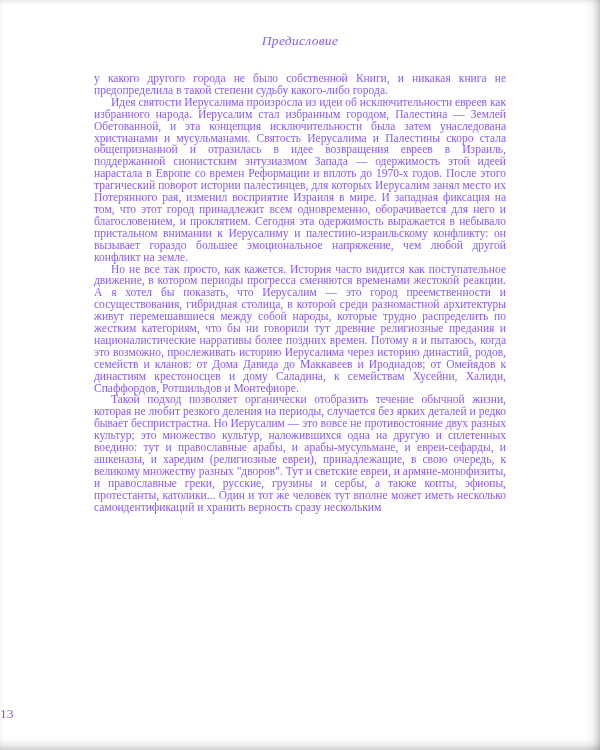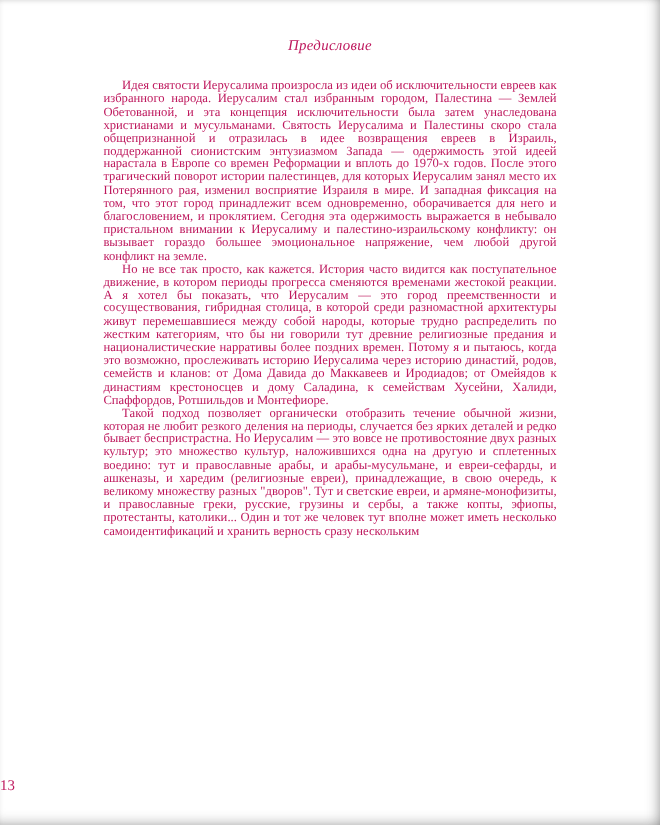--- a/index.html
+++ b/index.html
@@ -7,21 +7,21 @@
     padding: 0;
     background: #f6f6f4;
     font-family: "Liberation Serif", "DejaVu Serif", serif;
   }
   .scan-page {
     position: relative;
     width: 600px;
     height: 750px;
     margin: 0 auto;
     background: #ffffff;
-    color: #be185d;
+    color: #8b5cf6;
     overflow: hidden;
     box-shadow:
       inset -10px 0 12px -9px rgba(60,60,60,0.45),
       inset 0 -10px 12px -9px rgba(60,60,60,0.40),
       inset 0 3px 6px -4px rgba(60,60,60,0.25);
   }
   .page-header {
     margin-top: 33px;
     text-align: center;
     font-style: italic;
@@ -53,19 +53,20 @@
     font-size: 13.5px;
   }
 </style>
 </head>
 <body>
 
 <div class="scan-page">
   <div class="page-header">Предисловие</div>
 
   <div class="page-body">
+    <p class="first">у какого другого города не было собственной Книги, и никакая книга не предопределила в такой степени судьбу какого-либо города.</p>
     <p>Идея святости Иерусалима произросла из идеи об исключительности евреев как избранного народа. Иерусалим стал избранным городом, Палестина — Землей Обетованной, и эта концепция исключительности была затем унаследована христианами и мусульманами. Святость Иерусалима и Палестины скоро стала общепризнанной и отразилась в идее возвращения евреев в Израиль, поддержанной сионистским энтузиазмом Запада — одержимость этой идеей нарастала в Европе со времен Реформации и вплоть до 1970-х годов. После этого трагический поворот истории палестинцев, для которых Иерусалим занял место их Потерянного рая, изменил восприятие Израиля в мире. И западная фиксация на том, что этот город принадлежит всем одновременно, оборачивается для него и благословением, и проклятием. Сегодня эта одержимость выражается в небывало пристальном внимании к Иерусалиму и палестино-израильскому конфликту: он вызывает гораздо большее эмоциональное напряжение, чем любой другой конфликт на земле.</p>
     <p>Но не все так просто, как кажется. История часто видится как поступательное движение, в котором периоды прогресса сменяются временами жестокой реакции. А я хотел бы показать, что Иерусалим — это город преемственности и сосуществования, гибридная столица, в которой среди разномастной архитектуры живут перемешавшиеся между собой народы, которые трудно распределить по жестким категориям, что бы ни говорили тут древние религиозные предания и националистические нарративы более поздних времен. Потому я и пытаюсь, когда это возможно, прослеживать историю Иерусалима через историю династий, родов, семейств и кланов: от Дома Давида до Маккавеев и Иродиадов; от Омейядов к династиям крестоносцев и дому Саладина, к семействам Хусейни, Халиди, Спаффордов, Ротшильдов и Монтефиоре.</p>
     <p>Такой подход позволяет органически отобразить течение обычной жизни, которая не любит резкого деления на периоды, случается без ярких деталей и редко бывает беспристрастна. Но Иерусалим — это вовсе не противостояние двух разных культур; это множество культур, наложившихся одна на другую и сплетенных воедино: тут и православные арабы, и арабы-мусульмане, и евреи-сефарды, и ашкеназы, и харедим (религиозные евреи), принадлежащие, в свою очередь, к великому множеству разных "дворов". Тут и светские евреи, и армяне-монофизиты, и православные греки, русские, грузины и сербы, а также копты, эфиопы, протестанты, католики...  Один и тот же человек тут вполне может иметь несколько самоидентификаций и хранить верность сразу нескольким</p>
   </div>
 
   <div class="page-number">13</div>
 </div>
 
 </body></html>

